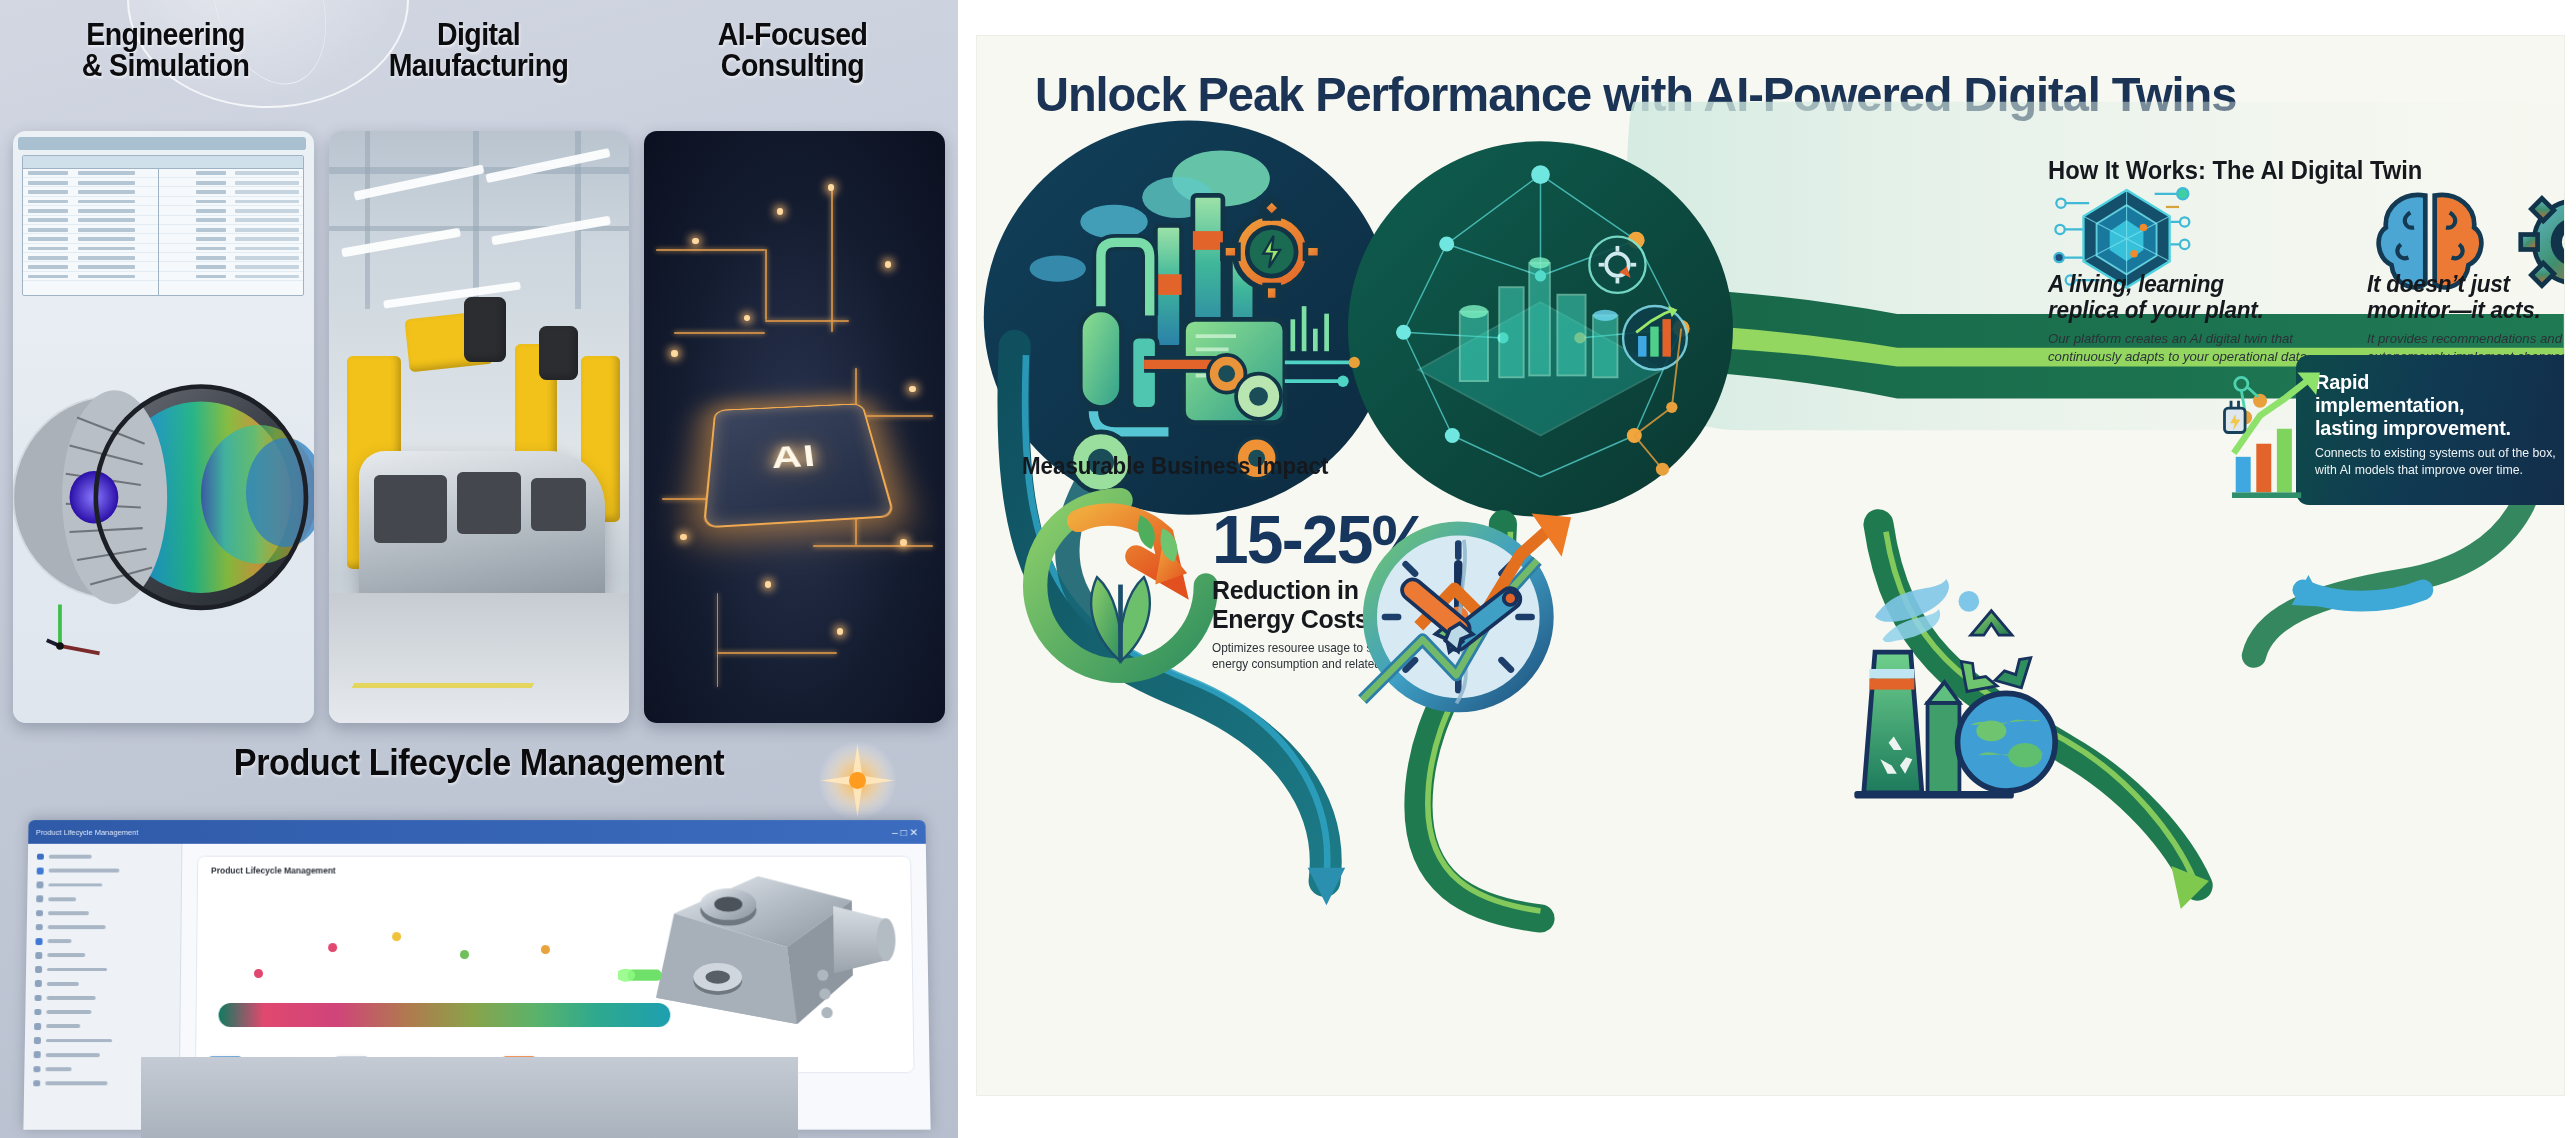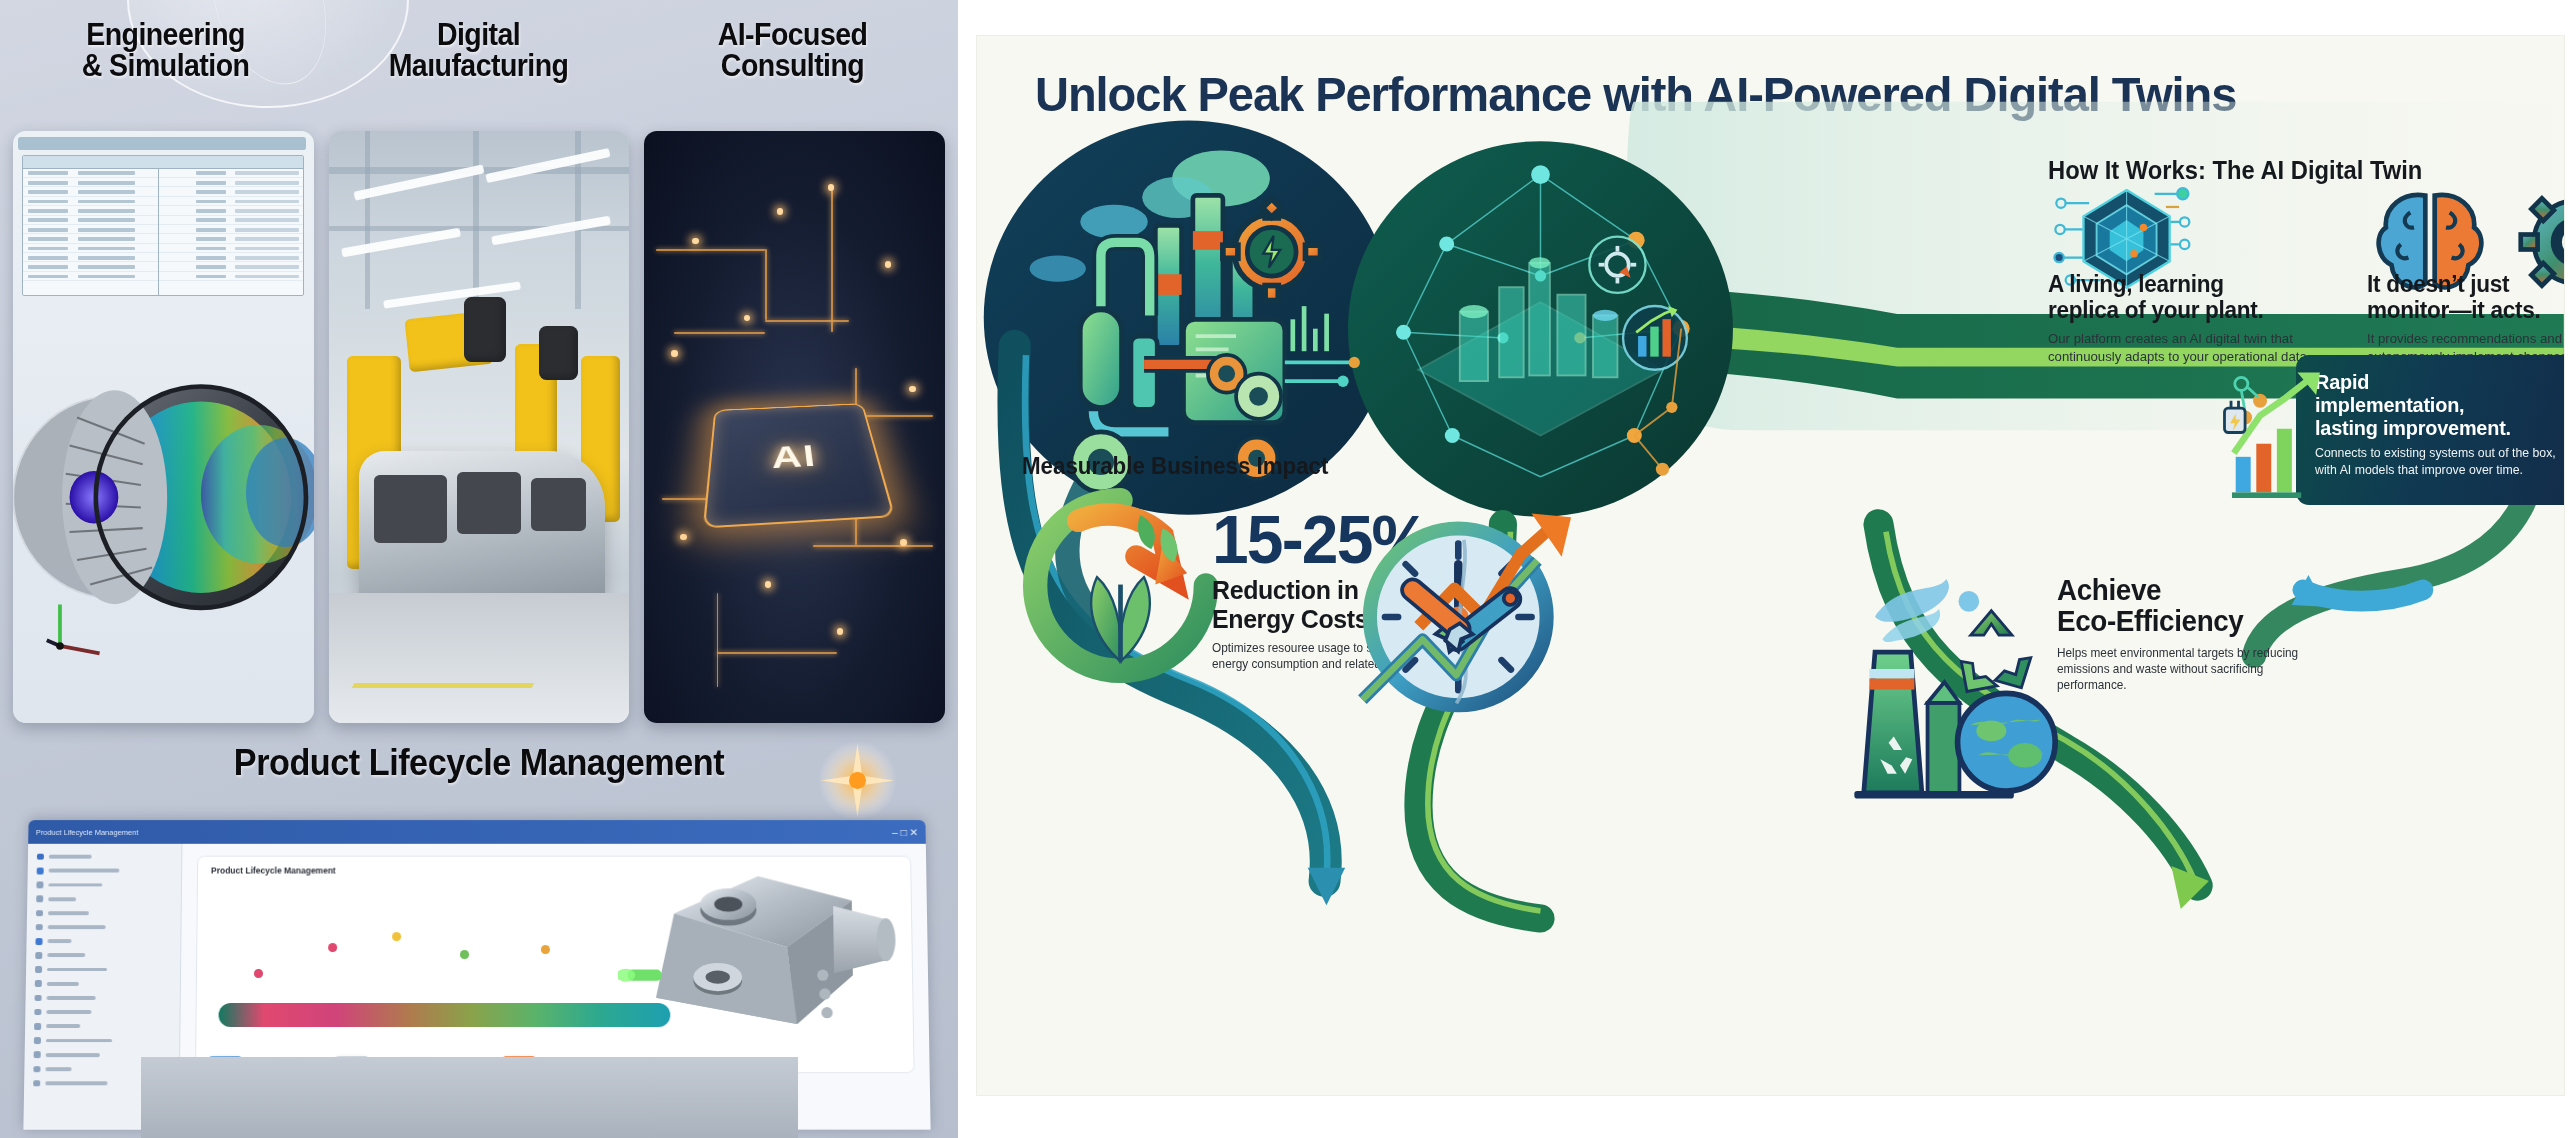--- a/index.html
+++ b/index.html
@@ -183,21 +183,21 @@
     letter-spacing:-1.1px; transform: scaleX(.96); transform-origin:left;
     white-space:nowrap;
   }
 
   
   .how-title {
     position:absolute; left:1071px; top:120px;
     font-size:25px; font-weight:700; color:#15181d;
     white-space:nowrap; transform: scaleX(.95); transform-origin:left;
   }
-  .hw-col { position:absolute; width:301px; }
+  .hw-col { position:absolute; width:301px;font-style:italic; }
   .hw-col .h {
     font-size:23.5px; font-weight:700; color:#15181d; line-height:1.12;
     letter-spacing:-0.3px; transform: scaleX(.96); transform-origin:left;
   }
   .hw-col .p {
     margin-top:6.6px; font-size:13.6px; color:#2b3138; line-height:1.33;
     transform: scaleX(.97); transform-origin:left;
   }
   .hw-1 { left:1071px; top:235px; }
   .hw-2 { left:1390px; top:235px; }
@@ -1031,25 +1031,18 @@
         </g>
 
         <circle cx="176" cy="192" r="52" fill="#3f9fd4" stroke="#17325c" stroke-width="6"></circle>
         <path d="M138,174 C152,164 166,178 180,170 C192,164 204,174 212,168" fill="#6fc46f" stroke="none" opacity=".95"></path>
         <path d="M146,206 C160,196 172,212 190,204 C202,198 212,208 216,204" fill="#6fc46f" opacity=".9"></path>
         <ellipse cx="160" cy="180" rx="16" ry="11" fill="#6fc46f"></ellipse>
         <ellipse cx="196" cy="206" rx="18" ry="13" fill="#5fbf6f"></ellipse>
         <rect x="14" y="244" width="170" height="8" rx="3" fill="#17325c"></rect>
       </svg>
 
-      <div class="stat stat-3">
-        <div class="lbl" style="font-size:29px">
-          <div>Achieve</div>
-          <div>Eco-Efficiency</div>
-        </div>
-        <div class="desc" style="width:272px">Helps meet environmental targets by reducing emissions and waste without sacrificing performance.</div>
-      </div>
 
     </div>
   </div>
 
 </div>
 
 
 </body></html>

